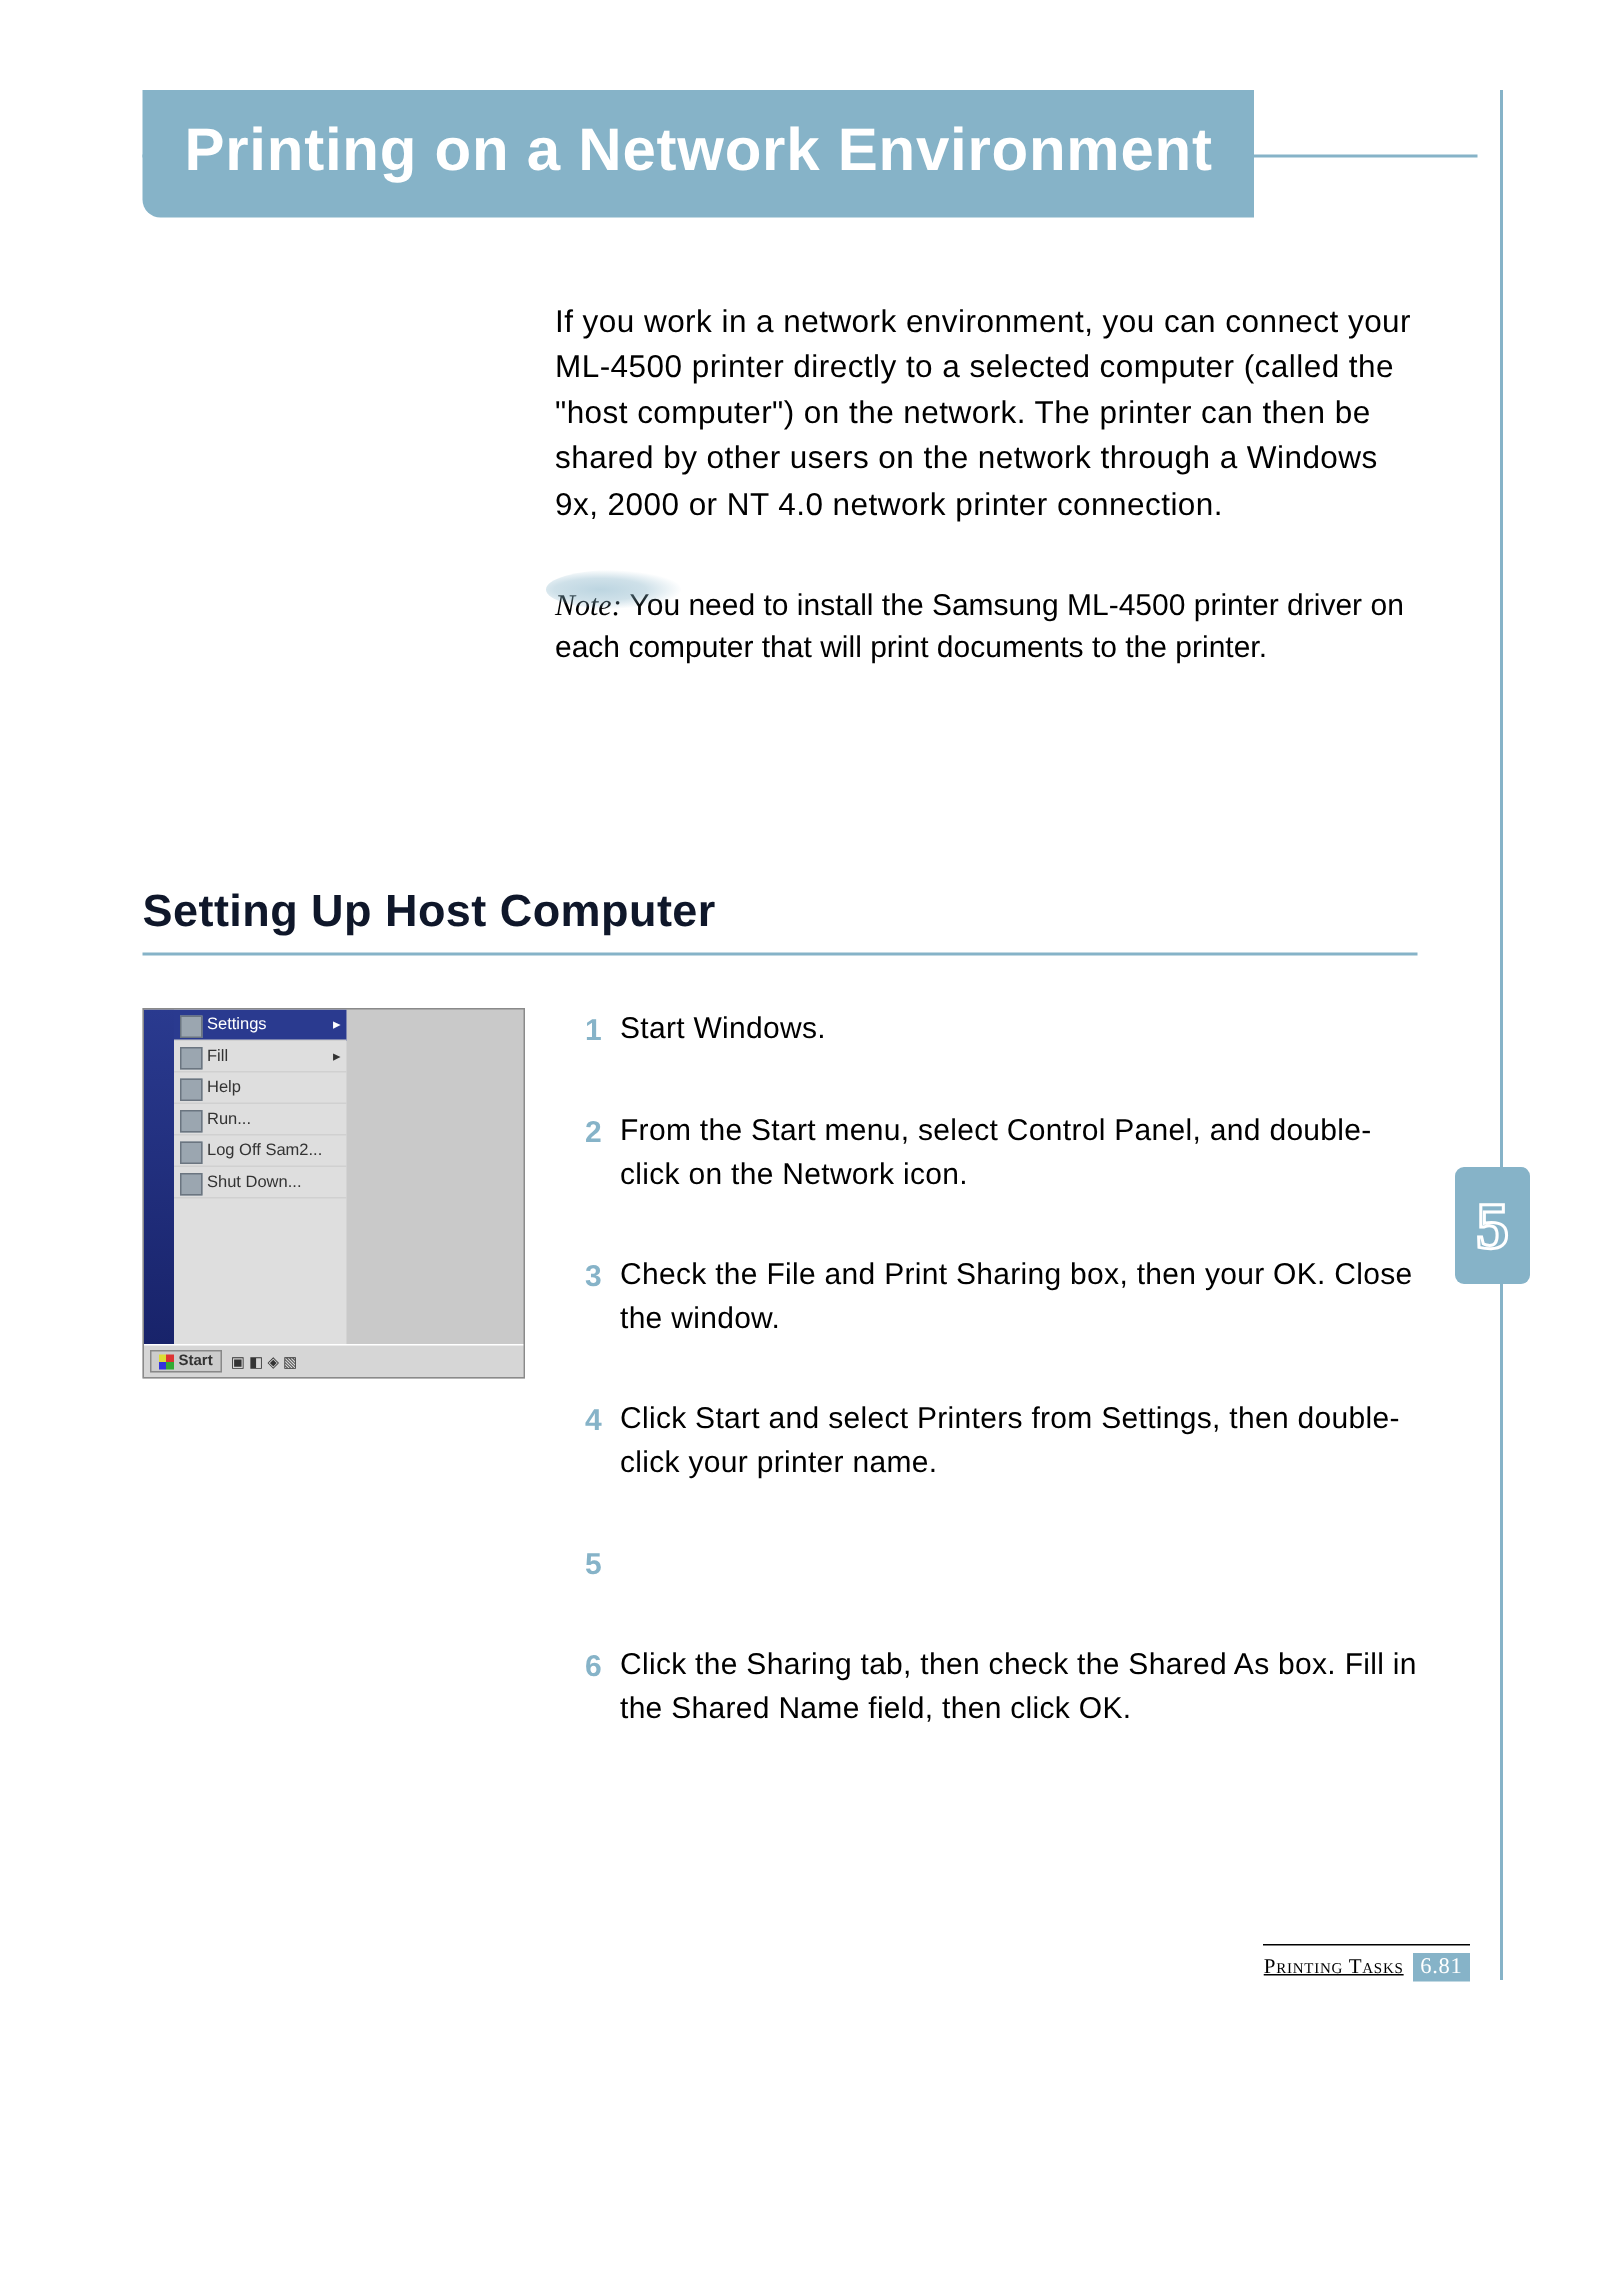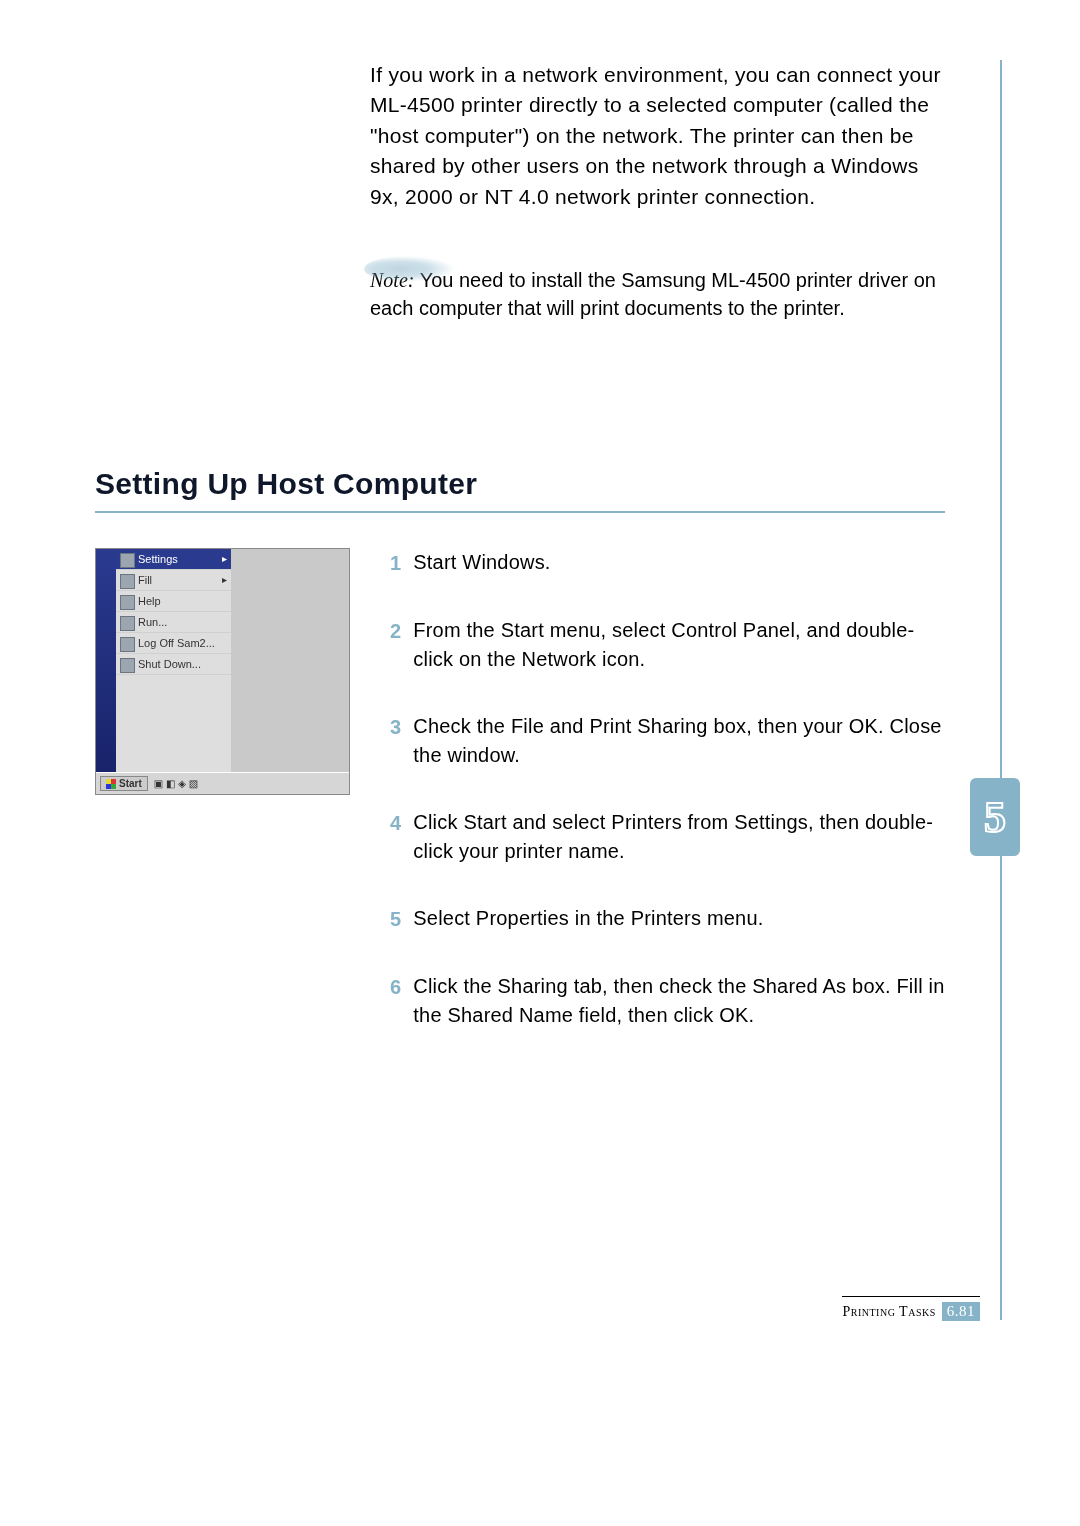--- a/index.html
+++ b/index.html
@@ -41,21 +41,21 @@
     border-radius: 0 0 0 12px;
     letter-spacing: 0.5px;
   }
   .body-block {
     margin-left: 275px;
     margin-right: 40px;
   }
   .intro {
     font-size: 21px;
     line-height: 1.45;
-    margin-bottom: 54px;
+    margin-bottom: 38px;
     letter-spacing: 0.3px;
   }
   .note-wrap { position: relative; }
   .note-brush {
     position: absolute;
     left: -6px;
     top: -10px;
     width: 90px;
     height: 26px;
     background: radial-gradient(ellipse at 40% 50%, rgba(134,179,200,0.55) 0%, rgba(134,179,200,0.4) 40%, rgba(134,179,200,0) 72%);
@@ -170,35 +170,39 @@
     right: 100px;
     bottom: 205px;
     font-size: 14px;
     letter-spacing: 0.5px;
     display: flex;
     align-items: center;
     gap: 6px;
     border-top: 1px solid #000;
     padding-top: 5px;
   }
-  .footer-label { font-variant: small-caps; font-family: Georgia, serif; }
+  .footer-label { font-variant: small-caps; font-family: Georgia, serif; text-decoration: underline; }
   .footer-badge {
     background: #86b3c8;
     color: #fff;
     padding: 1px 5px;
     font-family: Georgia, serif;
     font-size: 15px;
   }
 </style>
 </head>
 <body>
 
 <div class="page">
   <div class="side-line"></div>
 
+  <div class="title-wrap">
+    <div class="title-rule"></div>
+    <div class="title-box">Printing on a Network Environment</div>
+  </div>
 
   <div class="body-block">
     <p class="intro">If you work in a network environment, you can connect your ML-4500 printer directly to a selected computer (called the "host computer") on the network. The printer can then be shared by other users on the network through a Windows 9x, 2000 or NT 4.0 network printer connection.</p>
 
     <div class="note-wrap">
       <div class="note-brush"></div>
       <p class="note">
         <span class="note-label">Note:</span><span> You need to install the Samsung ML-4500 printer driver on each computer that will print documents to the printer.</span>
       </p>
     </div>
@@ -237,21 +241,20 @@
       <div class="step">
         <span class="num">3</span>
         <span>Check the File and Print Sharing box, then your OK. Close the window.</span>
       </div>
       <div class="step">
         <span class="num">4</span>
         <span>Click Start and select Printers from Settings, then double-click your printer name.</span>
       </div>
       <div class="step">
         <span class="num">5</span>
-        <span>Select Properties in the Printers menu.</span>
       </div>
       <div class="step">
         <span class="num">6</span>
         <span>Click the Sharing tab, then check the Shared As box. Fill in the Shared Name field, then click OK.</span>
       </div>
     </div>
   </div>
 
   <div class="chapter-tab">
     <span>5</span>

